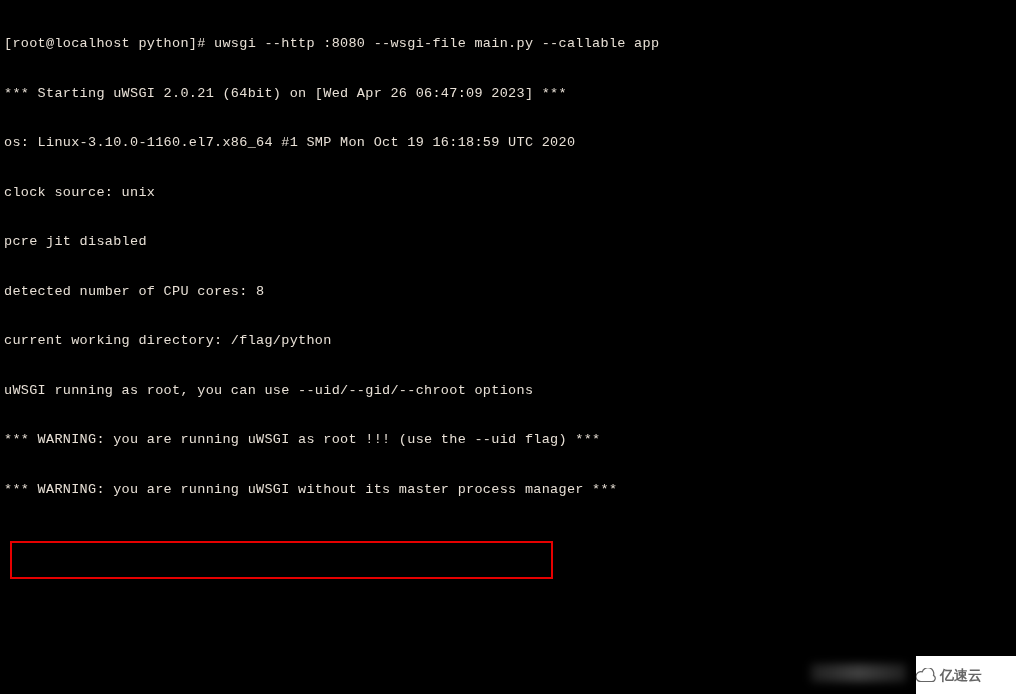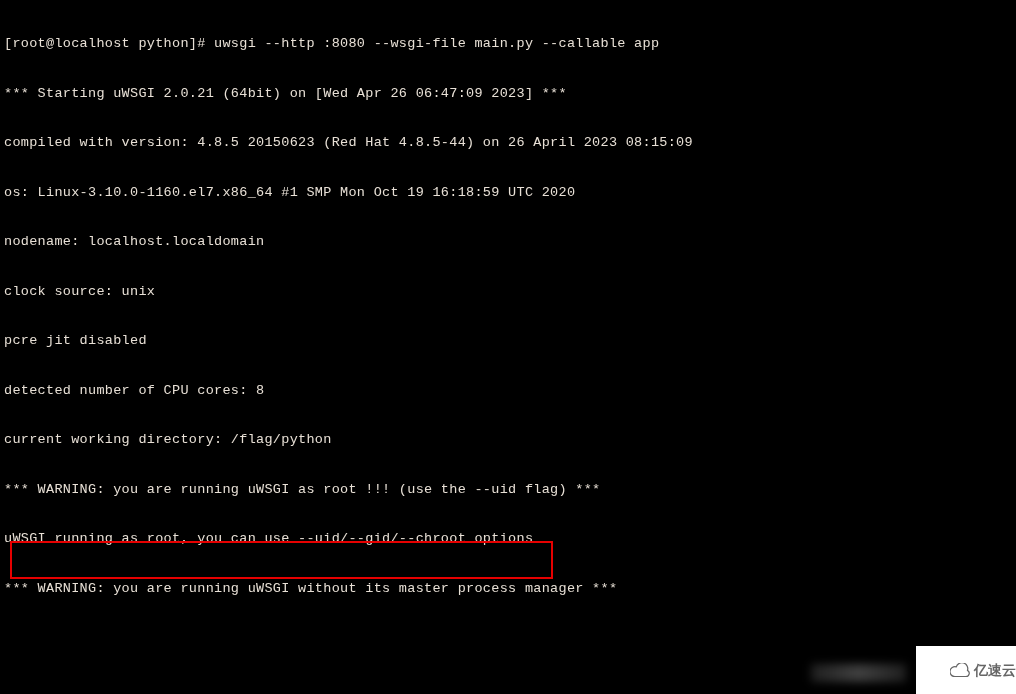--- a/index.html
+++ b/index.html
@@ -34,25 +34,25 @@
       top: 541px;
       width: 543px;
       height: 38px;
       pointer-events: none;
     }
     .watermark-logo {
       position: absolute;
       right: 0;
       bottom: 0;
       width: 100px;
-      height: 48px;
+      height: 38px;
       background: #ffffff;
       display: flex;
       align-items: center;
-      justify-content: flex-end;
+      justify-content: flex-start;
       font-size: 14px;
       color: #666;
       font-family: Arial, sans-serif;
       font-weight: bold;
     }
     .watermark-logo svg {
       margin-right: 4px;
     }
     .smudge {
       position: absolute;
@@ -63,29 +63,27 @@
       background: linear-gradient(90deg, rgba(60,60,60,0.5), rgba(90,90,90,0.7), rgba(60,60,60,0.5));
       filter: blur(4px);
     }
   </style>
 </head>
 <body>
 
 <div class="terminal">
   <span class="line">[root@localhost python]# uwsgi --http :8080 --wsgi-file main.py --callable app</span>
   <span class="line">*** Starting uWSGI 2.0.21 (64bit) on [Wed Apr 26 06:47:09 2023] ***</span>
-  <span class="line">compiled with version: 4.8.5 20150623 (Red Hat 4.8.5-44) on 26 April 2023 08:15:09</span>
   <span class="line">os: Linux-3.10.0-1160.el7.x86_64 #1 SMP Mon Oct 19 16:18:59 UTC 2020</span>
-  <span class="line">nodename: localhost.localdomain</span>
   <span class="line">clock source: unix</span>
   <span class="line">pcre jit disabled</span>
   <span class="line">detected number of CPU cores: 8</span>
   <span class="line">current working directory: /flag/python</span>
+  <span class="line">uWSGI running as root, you can use --uid/--gid/--chroot options</span>
   <span class="line">*** WARNING: you are running uWSGI as root !!! (use the --uid flag) ***</span>
-  <span class="line">uWSGI running as root, you can use --uid/--gid/--chroot options</span>
   <span class="line">*** WARNING: you are running uWSGI without its master process manager ***</span>
   
   
   
   
   
   
   
   
   

